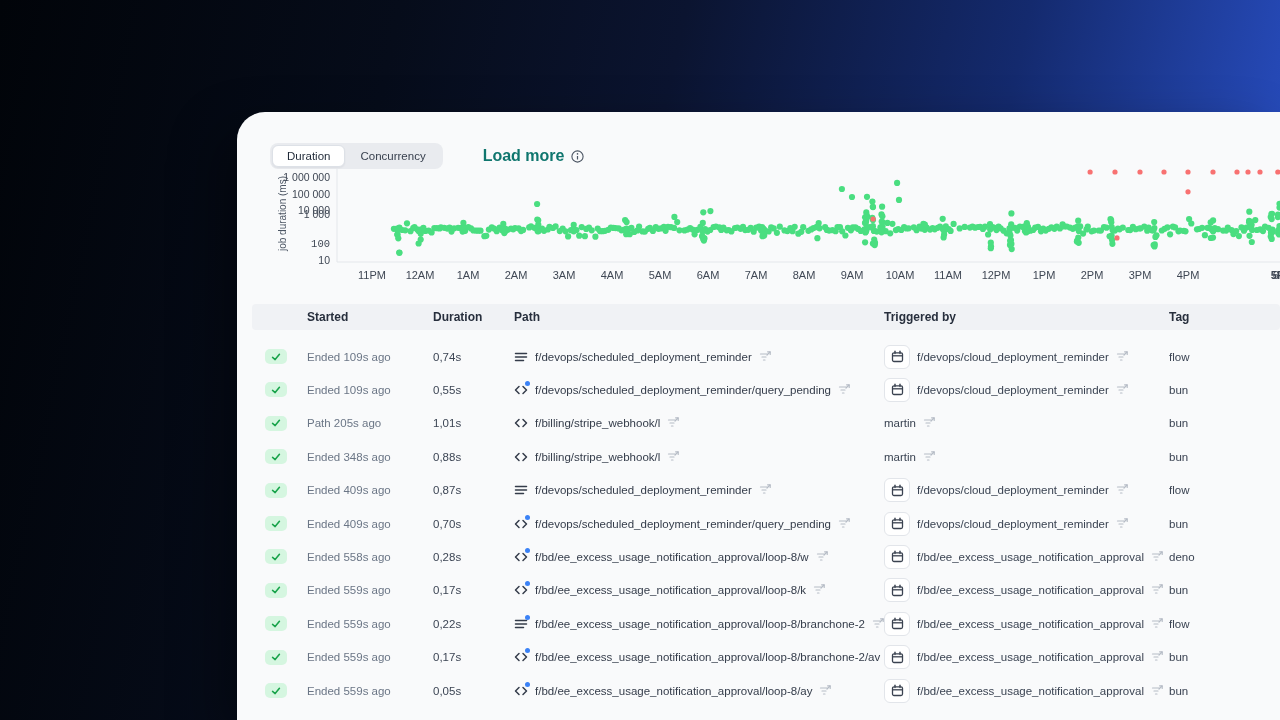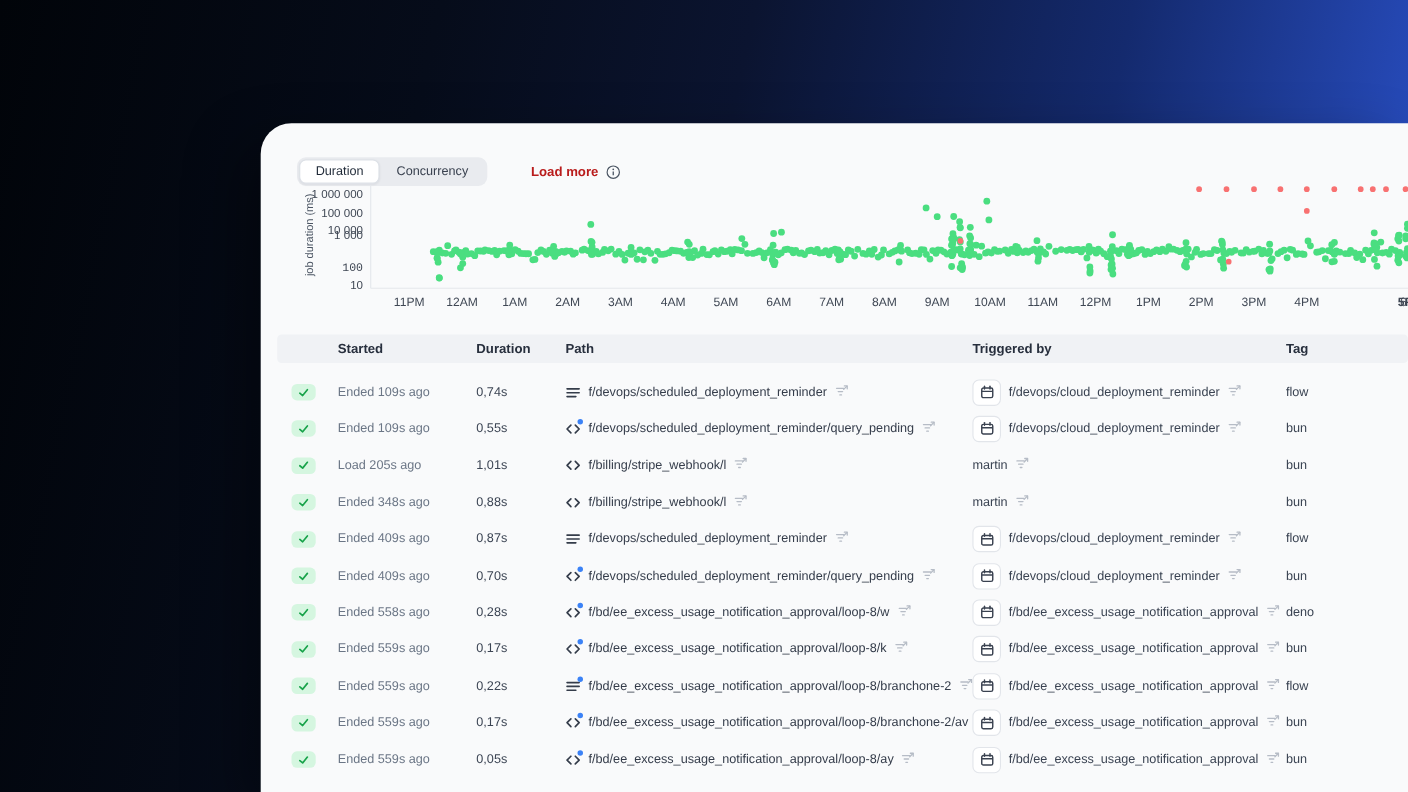--- a/index.html
+++ b/index.html
@@ -10,21 +10,21 @@
     background:#f9fafb;border-top-left-radius:28px;overflow:hidden;
     box-shadow:-18px 18px 50px rgba(0,0,0,.35);}
   
   .toolbar{position:absolute;left:33px;top:30px;height:28px;display:flex;align-items:center;}
   .tabs{display:flex;background:#e9ebef;border-radius:8px;padding:2px;}
   .tab{border:none;background:transparent;border-radius:6px;padding:5px 15px;
     font-size:11.5px;color:#39414f;font-family:inherit;cursor:pointer;}
   .tab.active{background:#ffffff;border:1px solid #dde1e7;padding:4px 14px;
     color:#1f2937;box-shadow:0 1px 2px rgba(16,24,40,.06);}
   .load-more{display:flex;align-items:center;gap:7px;margin-left:40px;cursor:pointer;}
-  .load-more span{font-size:12px;font-weight:700;color:#b91c1c;text-align:center;}
+  .load-more span{font-size:16px;font-weight:700;color:#0f766e;text-align:center;}
   
   .y-axis-label{position:absolute;left:-15px;top:96px;width:120px;text-align:center;
     transform:rotate(-90deg);transform-origin:center;font-size:10px;color:#4b5563;}
   .ytick{position:absolute;width:62px;text-align:right;font-size:10.5px;color:#3f4754;}
   .xtick{position:absolute;top:157px;width:48px;text-align:center;font-size:11px;color:#3f4754;}
   .plot-svg{position:absolute;left:0;top:0;width:1043px;height:185px;}
   
   .thead{position:absolute;left:15px;top:192px;width:1028px;height:26px;
     background:#f0f2f5;border-radius:4px;}
   .th{position:absolute;top:0;height:26px;display:flex;align-items:center;
@@ -720,21 +720,21 @@
         </div>
         <div class="trow" style="top: 66.8px;">
           <div class="cell" style="left: 13px;">
             <span class="badge">
               <svg width="12" height="12" viewBox="0 0 14 14">
                 <polyline points="3,7.5 6,10 11,3.8" fill="none" stroke="#18a34a" stroke-width="1.8" stroke-linecap="round" stroke-linejoin="round"></polyline>
               </svg>
             </span>
           </div>
           <div class="cell" style="left: 55px;">
-            <span class="started">Load 205s ago</span>
+            <span class="started">Path 205s ago</span>
           </div>
           <div class="cell" style="left: 181px;">
             <span class="dur">1,01s</span>
           </div>
           <div class="cell" style="left: 262px;">
             <span class="picon"><svg width="14" height="14" viewBox="0 0 14 14">
                 <polyline points="5,3.5 1.5,7 5,10.5" fill="none" stroke="#343c4a" stroke-width="1.5" stroke-linecap="round" stroke-linejoin="round"></polyline>
                 <polyline points="9,3.5 12.5,7 9,10.5" fill="none" stroke="#343c4a" stroke-width="1.5" stroke-linecap="round" stroke-linejoin="round"></polyline>
               </svg></span>
             <span class="pathtxt">f/billing/stripe_webhook/l</span>

